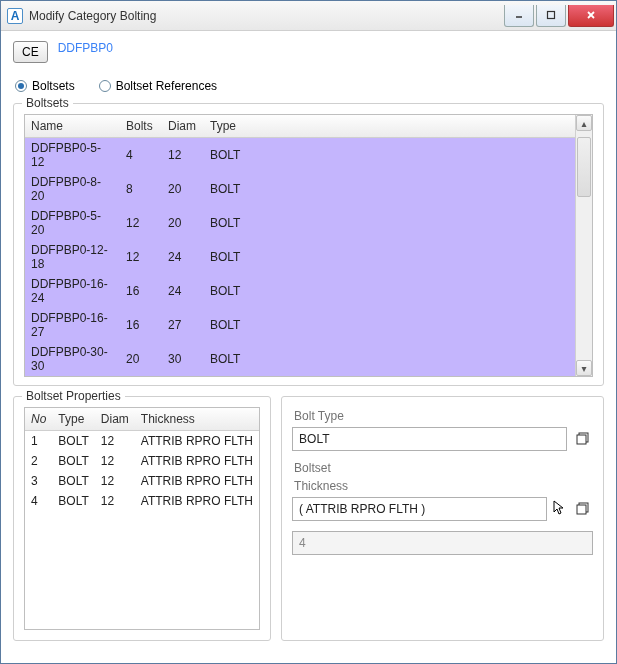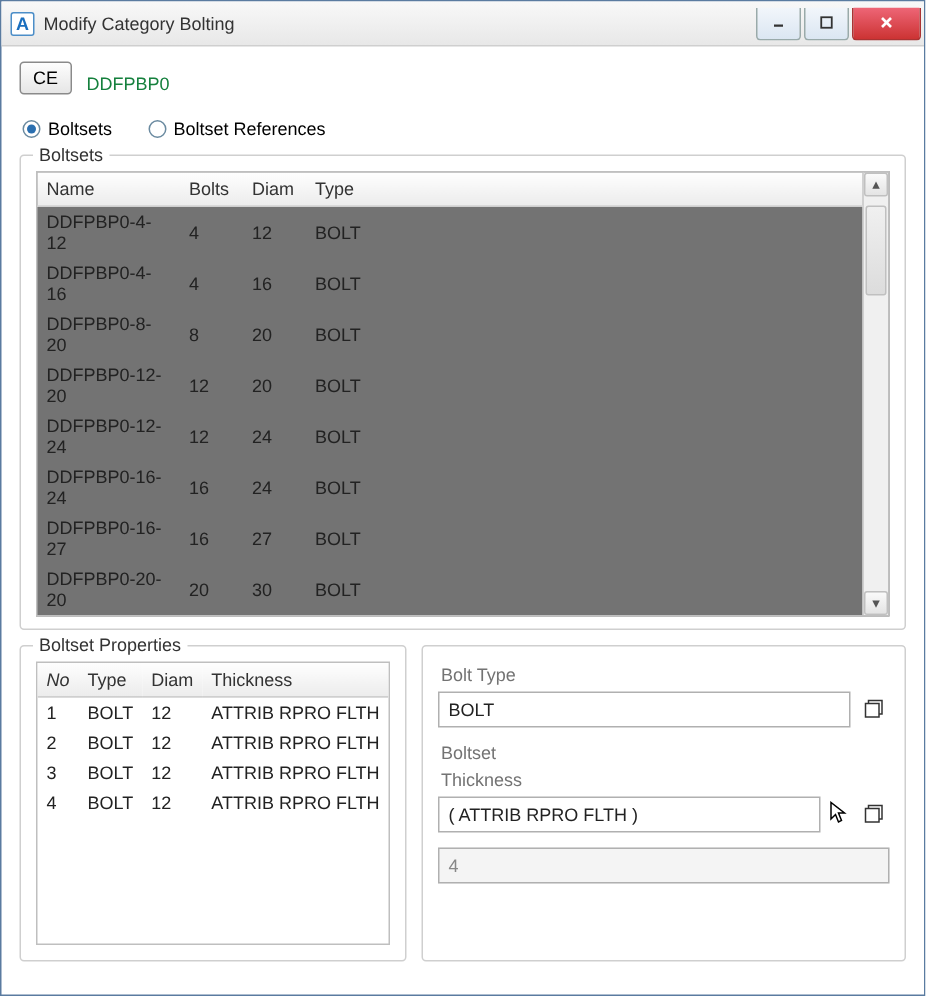--- a/index.html
+++ b/index.html
@@ -46,46 +46,46 @@
     display:flex;align-items:center;justify-content:center;
     color:#333;
   }
   .winbtn.close { width:46px; background:linear-gradient(#e67,#c33); color:#fff; border-color:#a33; }
 
   .client {
     flex:1; padding:10px 12px 12px 12px;
     display:flex; flex-direction:column;
   }
 
-  .ce-row { display:flex; align-items:flex-end; margin-bottom:10px; }
+  .ce-row { display:flex; align-items:flex-start; margin-bottom:10px; }
   .ce-btn {
     border:1px solid #8a8a8a; border-radius:3px;
     background:linear-gradient(#fdfdfd,#e6e6e6);
     padding:3px 8px; margin-right:10px;
   }
-  .ce-name { color:#15803d; }
+  .ce-name { color:#3b82f6; }
 
   .radios-row { display:flex; align-items:center; margin:6px 0 10px 2px; gap:24px; }
   .radio-item { display:flex; align-items:center; gap:5px; }
   .radio-outer {
     width:12px;height:12px;border:1px solid #6a8aa0;border-radius:50%;
     display:flex;align-items:center;justify-content:center;background:#fff;
   }
   .radio-dot { width:6px;height:6px;border-radius:50%;background:#2a6fb0; }
 
   .group {
     border:1px solid #cfcfcf; border-radius:3px; padding:10px 10px 10px 10px;
     margin-bottom:10px;
     position:relative;
   }
   .group-label {
     position:absolute; top:-8px; left:8px; background:#fff; padding:0 4px; color:#333;
   }
 
-  .table-wrap { border:1px solid #bfbfbf; background:#737373; }
+  .table-wrap { border:1px solid #bfbfbf; background:#c4b5fd; }
   .tbl { width:100%; border-collapse:collapse; font-size:12px; }
   .tbl th {
     text-align:left; font-weight:normal; color:#333;
     background:linear-gradient(#fefefe,#ececec);
     border-bottom:1px solid #cfcfcf;
     padding:4px 6px;
   }
   .tbl td { padding:3px 6px; color:#222; }
   .boltsets-scrollarea { display:flex; }
   .boltsets-inner { flex:1; }
@@ -183,63 +183,57 @@
             <thead>
               <tr>
                 <th style="width:95px">Name</th>
                 <th style="width:42px">Bolts</th>
                 <th style="width:42px">Diam</th>
                 <th>Type</th>
               </tr>
             </thead>
             <tbody>
               <tr>
-                  <td>DDFPBP0-4-12</td>
+                  <td>DDFPBP0-5-12</td>
                   <td>4</td>
                   <td>12</td>
-                  <td>BOLT</td>
-                </tr>
-              <tr>
-                  <td>DDFPBP0-4-16</td>
-                  <td>4</td>
-                  <td>16</td>
                   <td>BOLT</td>
                 </tr>
               <tr>
                   <td>DDFPBP0-8-20</td>
                   <td>8</td>
                   <td>20</td>
                   <td>BOLT</td>
                 </tr>
               <tr>
-                  <td>DDFPBP0-12-20</td>
+                  <td>DDFPBP0-5-20</td>
                   <td>12</td>
                   <td>20</td>
                   <td>BOLT</td>
                 </tr>
               <tr>
-                  <td>DDFPBP0-12-24</td>
+                  <td>DDFPBP0-12-18</td>
                   <td>12</td>
                   <td>24</td>
                   <td>BOLT</td>
                 </tr>
               <tr>
                   <td>DDFPBP0-16-24</td>
                   <td>16</td>
                   <td>24</td>
                   <td>BOLT</td>
                 </tr>
               <tr>
                   <td>DDFPBP0-16-27</td>
                   <td>16</td>
                   <td>27</td>
                   <td>BOLT</td>
                 </tr>
               <tr>
-                  <td>DDFPBP0-20-20</td>
+                  <td>DDFPBP0-30-30</td>
                   <td>20</td>
                   <td>30</td>
                   <td>BOLT</td>
                 </tr>
             </tbody>
           </table>
         </div>
         <div class="vscroll">
           <div class="sarrow">▴</div>
           <div class="strack">

